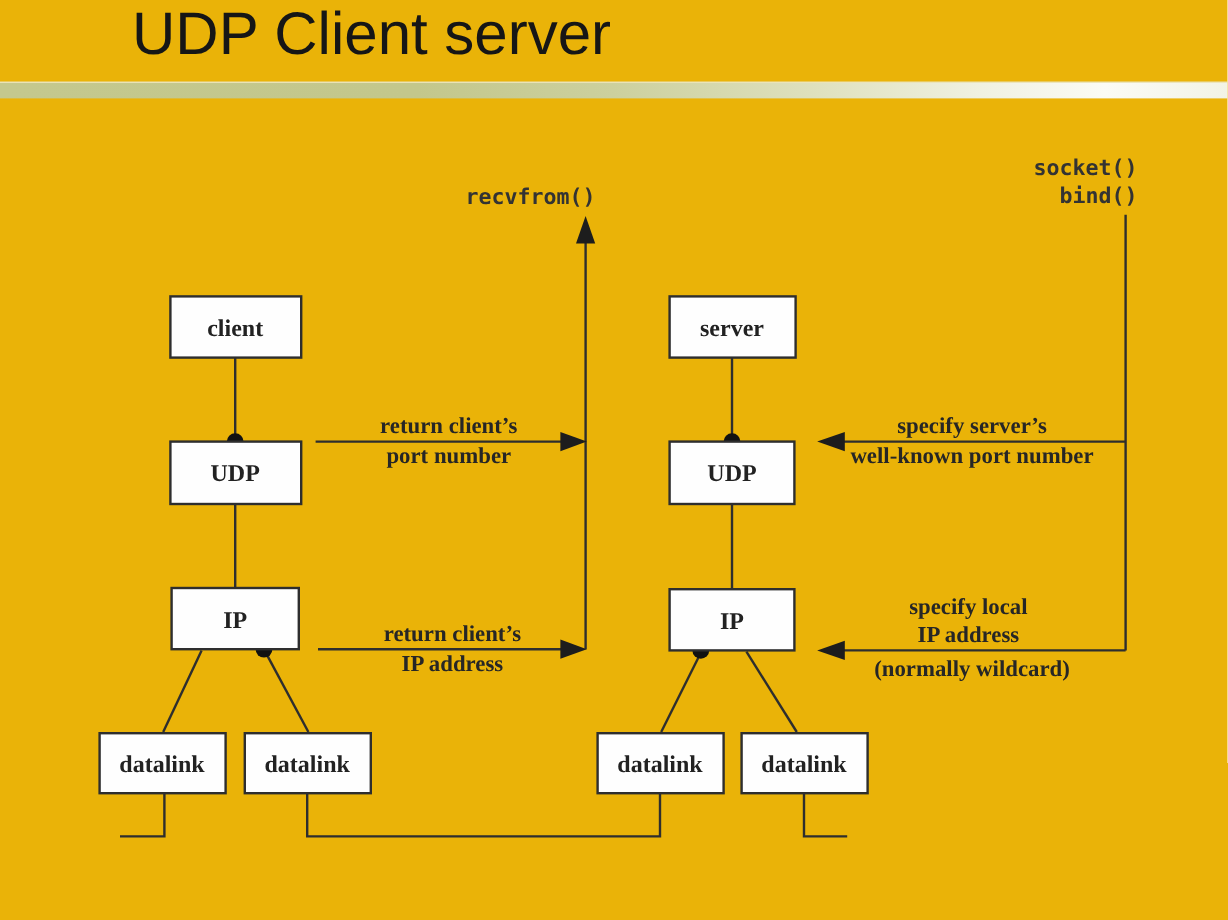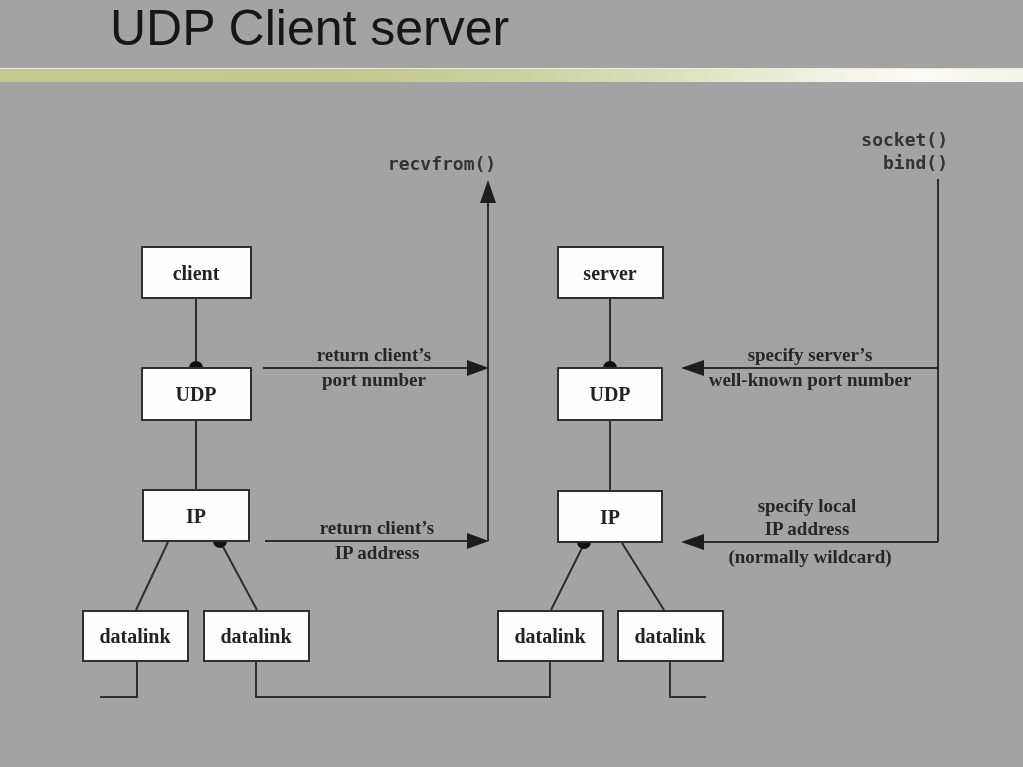--- a/index.html
+++ b/index.html
@@ -8,21 +8,21 @@
     background: #ffffff;
     width: 1023px;
     height: 767px;
     overflow: hidden;
     font-family: "Liberation Sans", sans-serif;
   }
   .slide {
     position: relative;
     width: 1023px;
     height: 767px;
-    background: #a3a3a3;
+    background: #eab308;
   }
   .slide-title {
     position: absolute;
     left: 110px;
     top: 0px;
     margin: 0;
     font-family: "Liberation Sans", sans-serif;
     font-size: 50px;
     font-weight: 400;
     line-height: 56px;

